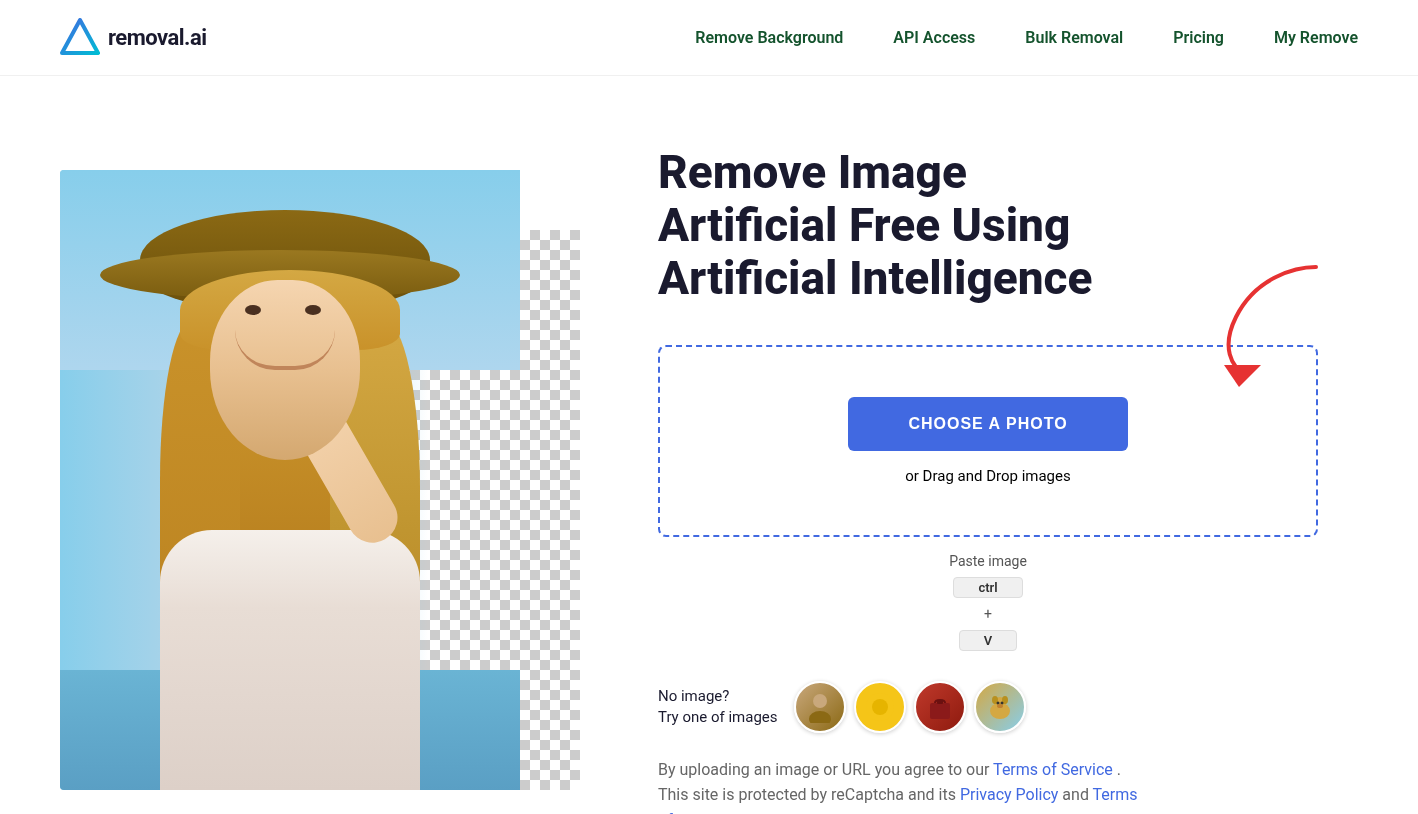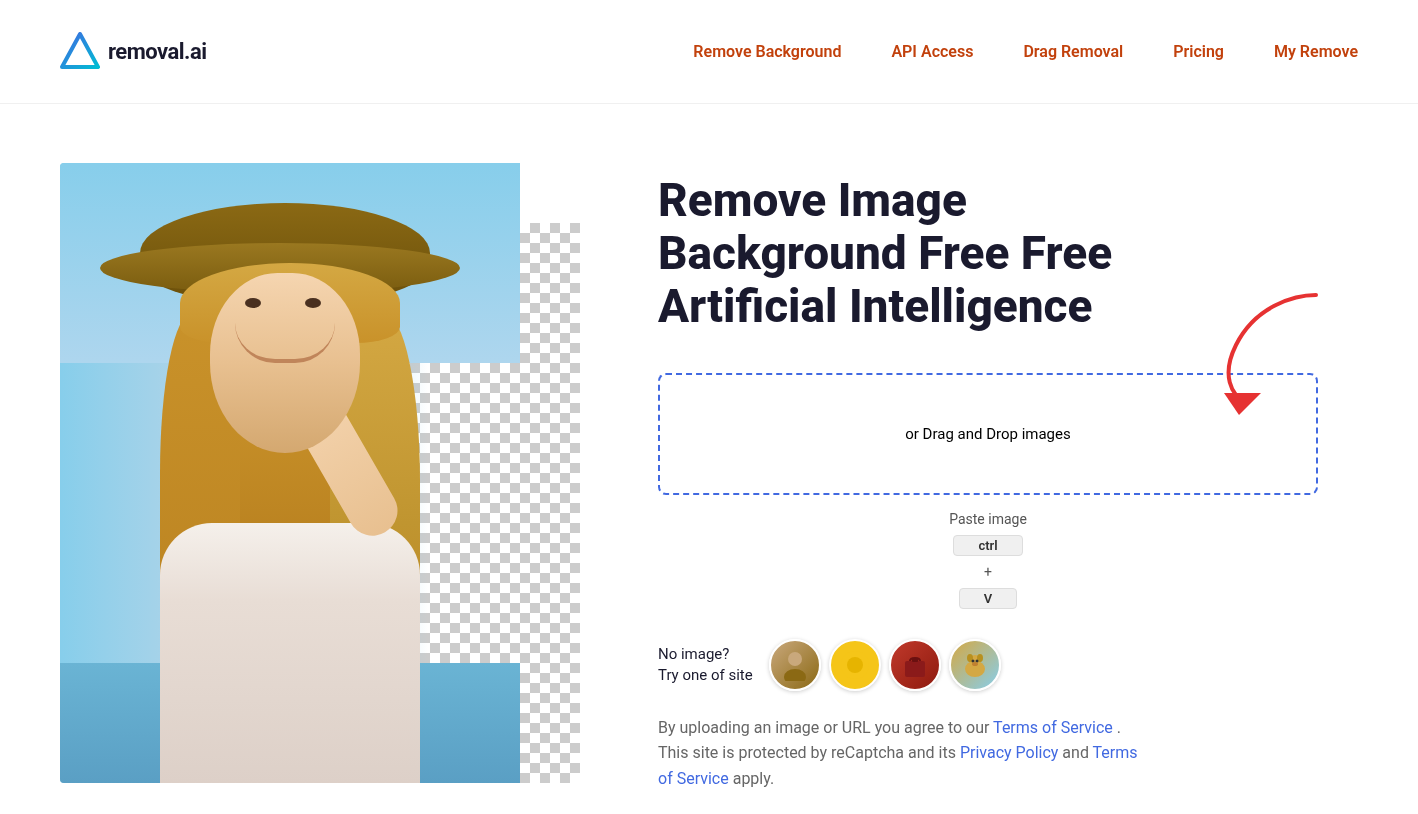--- a/index.html
+++ b/index.html
@@ -4,21 +4,21 @@
   <style>
     * { margin: 0; padding: 0; box-sizing: border-box; }
     body { font-family: -apple-system, BlinkMacSystemFont, 'Segoe UI', Roboto, sans-serif; background: #fff; color: #1a1a2e; overflow-x: hidden; }
 
     
     header {
       display: flex;
       align-items: center;
       justify-content: space-between;
       padding: 0 60px;
-      height: 104px;
+      height: 76px;
       border-bottom: 1px solid #f0f0f0;
     }
     .logo-area {
       display: flex;
       align-items: center;
       gap: 8px;
       cursor: pointer;
     }
     .logo-icon {
       width: 40px;
@@ -32,21 +32,21 @@
     }
     nav {
       display: flex;
       align-items: center;
       gap: 50px;
     }
     nav a {
       text-decoration: none;
       font-size: 16px;
       font-weight: 600;
-      color: #c2410c;
+      color: #14532d;
       cursor: pointer;
     }
 
     
     main {
       display: flex;
       align-items: center;
       padding: 40px 60px 40px 0;
       min-height: 720px;
       gap: 18px;
@@ -383,21 +383,21 @@
       </defs>
 
       <polygon points="20,2 38,35 2,35" fill="none" stroke="url(#logoGrad)" stroke-width="4" stroke-linejoin="round"></polygon>
       <line x1="11" y1="24" x2="29" y2="24" stroke="url(#logoGrad)" stroke-width="4" stroke-linecap="round"></line>
     </svg>
     <span class="logo-text">removal.ai</span>
   </div>
   <nav>
     <a>Remove Background</a>
     <a>API Access</a>
-    <a>Drag Removal</a>
+    <a>Bulk Removal</a>
     <a>Pricing</a>
     <a>My Remove</a>
   </nav>
 </header>
 
 <main>
 
   <div class="image-side">
     <div class="hero-image-container">
 
@@ -434,49 +434,50 @@
           <div class="body"></div>
         </div>
       </div>
     </div>
   </div>
 
   <div class="content-side">
 
     <h1 class="hero-title">
       <span>Remove Image</span><br>
-      <span>Background Free Free</span><br>
+      <span>Artificial Free Using</span><br>
       <span>Artificial Intelligence</span>
     </h1>
 
     <div class="drop-zone">
 
       <div class="arrow-container">
         <svg class="arrow-svg" viewBox="0 0 180 130">
 
           <path d="M 160 10 C 140 10, 100 20, 80 60 C 65 90, 75 110, 90 118" stroke="#e63232" stroke-width="4" fill="none" stroke-linecap="round"></path>
 
           <polygon points="83,130 105,108 68,108" fill="#e63232"></polygon>
         </svg>
       </div>
 
+      <button class="choose-btn">CHOOSE A PHOTO</button>
       <span class="drag-drop-text">or Drag and Drop images</span>
     </div>
 
     <div class="paste-section">
       <span>Paste image</span>
       <span class="key-badge">ctrl</span>
       <span class="plus-sign">+</span>
       <span class="key-badge">V</span>
     </div>
 
     <div class="sample-section">
       <div class="sample-text">
         <div>No image?</div>
-        <div>Try one of site</div>
+        <div>Try one of images</div>
       </div>
       <div class="sample-images">
         <div class="sample-thumb thumb-person">
 
           <svg width="32" height="32" viewBox="0 0 32 32">
               <circle cx="16" cy="10" r="7" fill="#c9a87c"></circle>
               <ellipse cx="16" cy="28" rx="11" ry="8" fill="#8B6914"></ellipse>
             </svg>
         </div>
         <div class="sample-thumb thumb-yellow">

